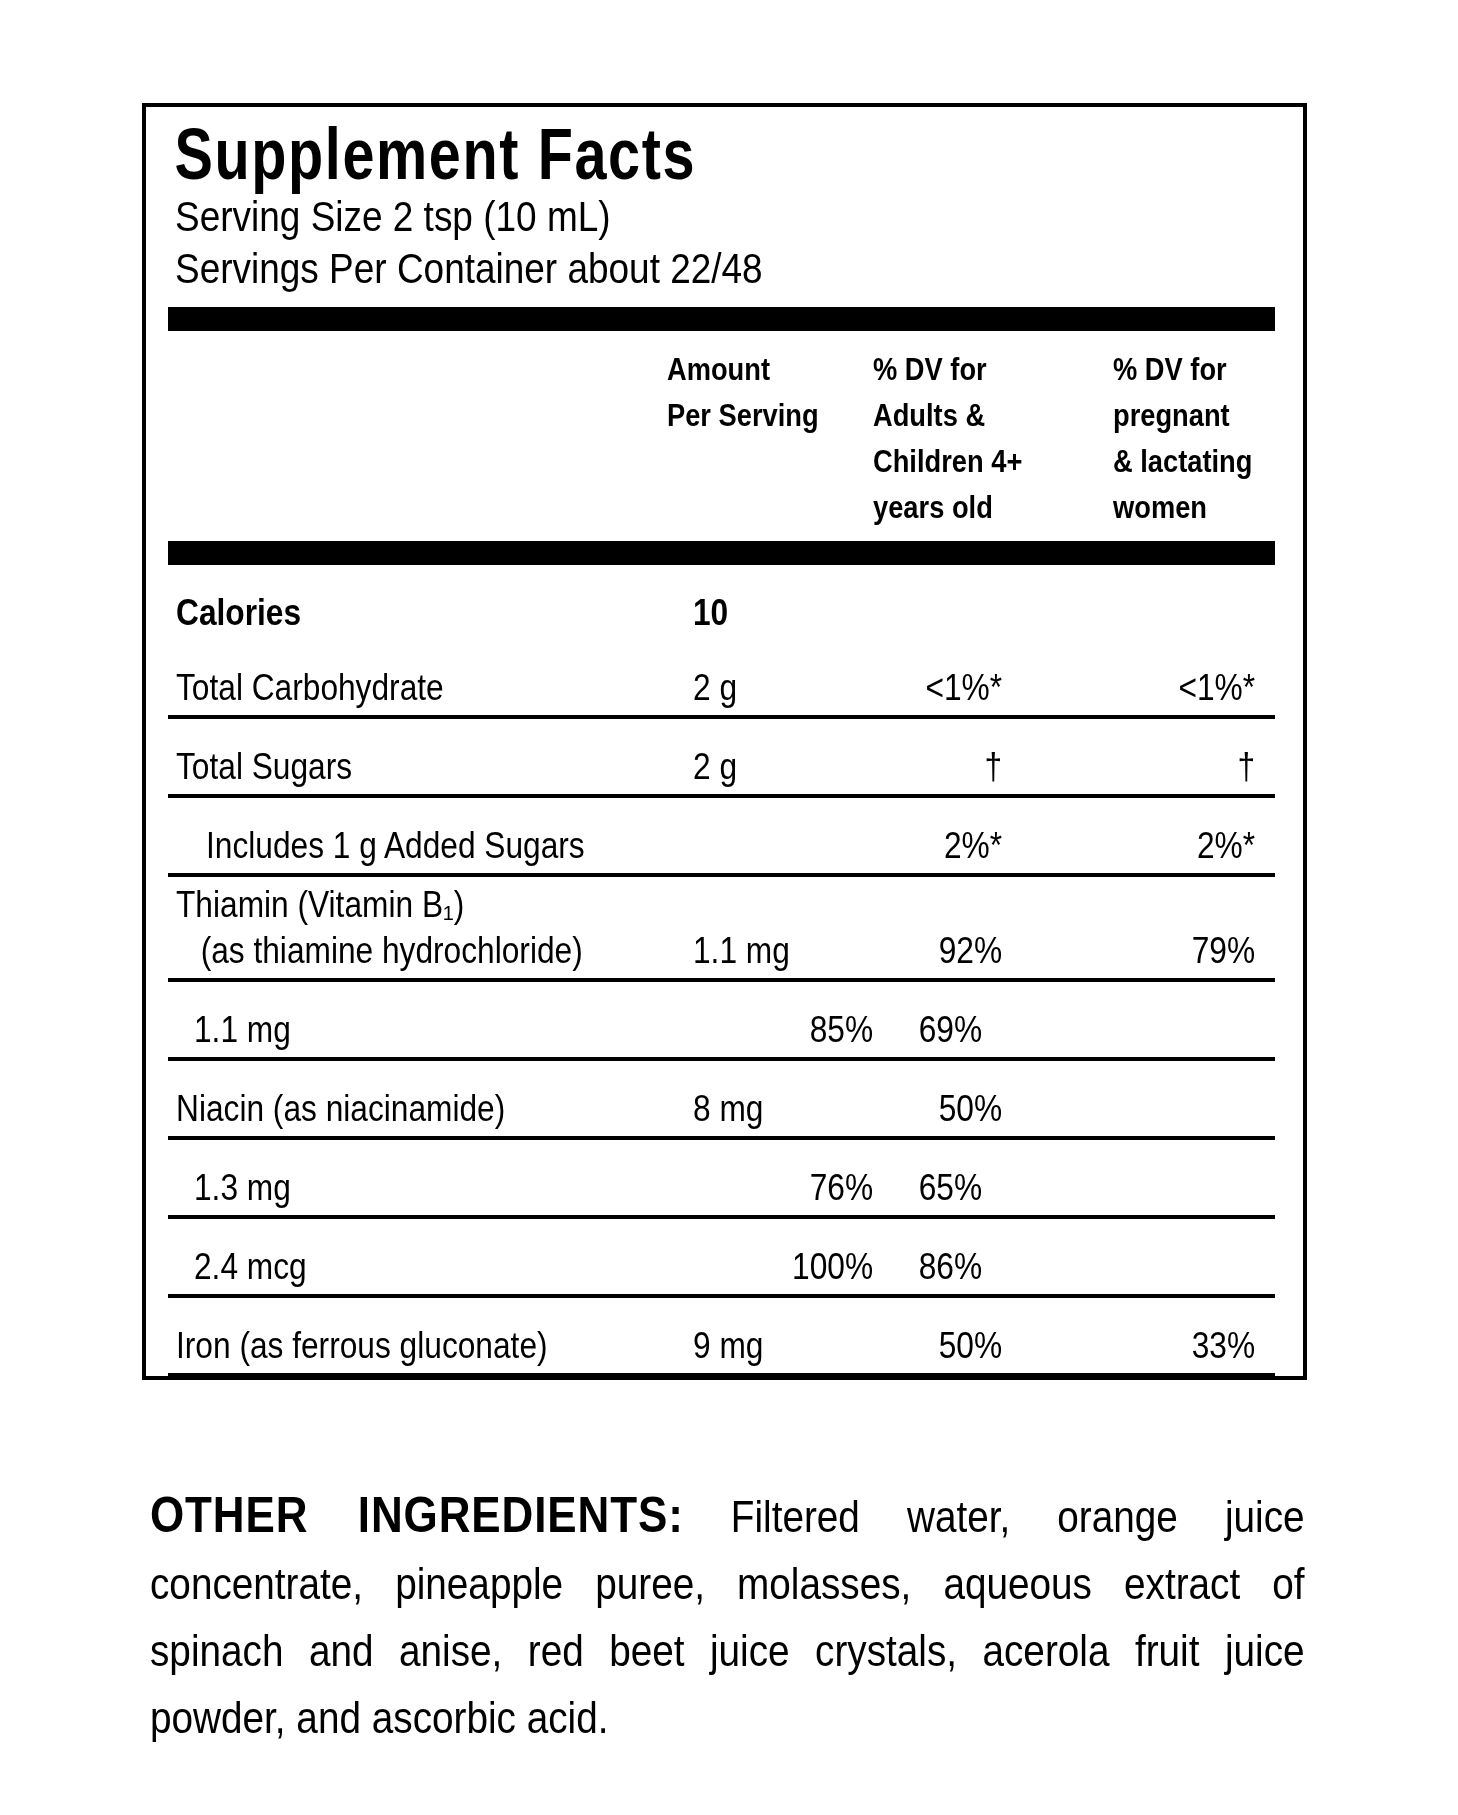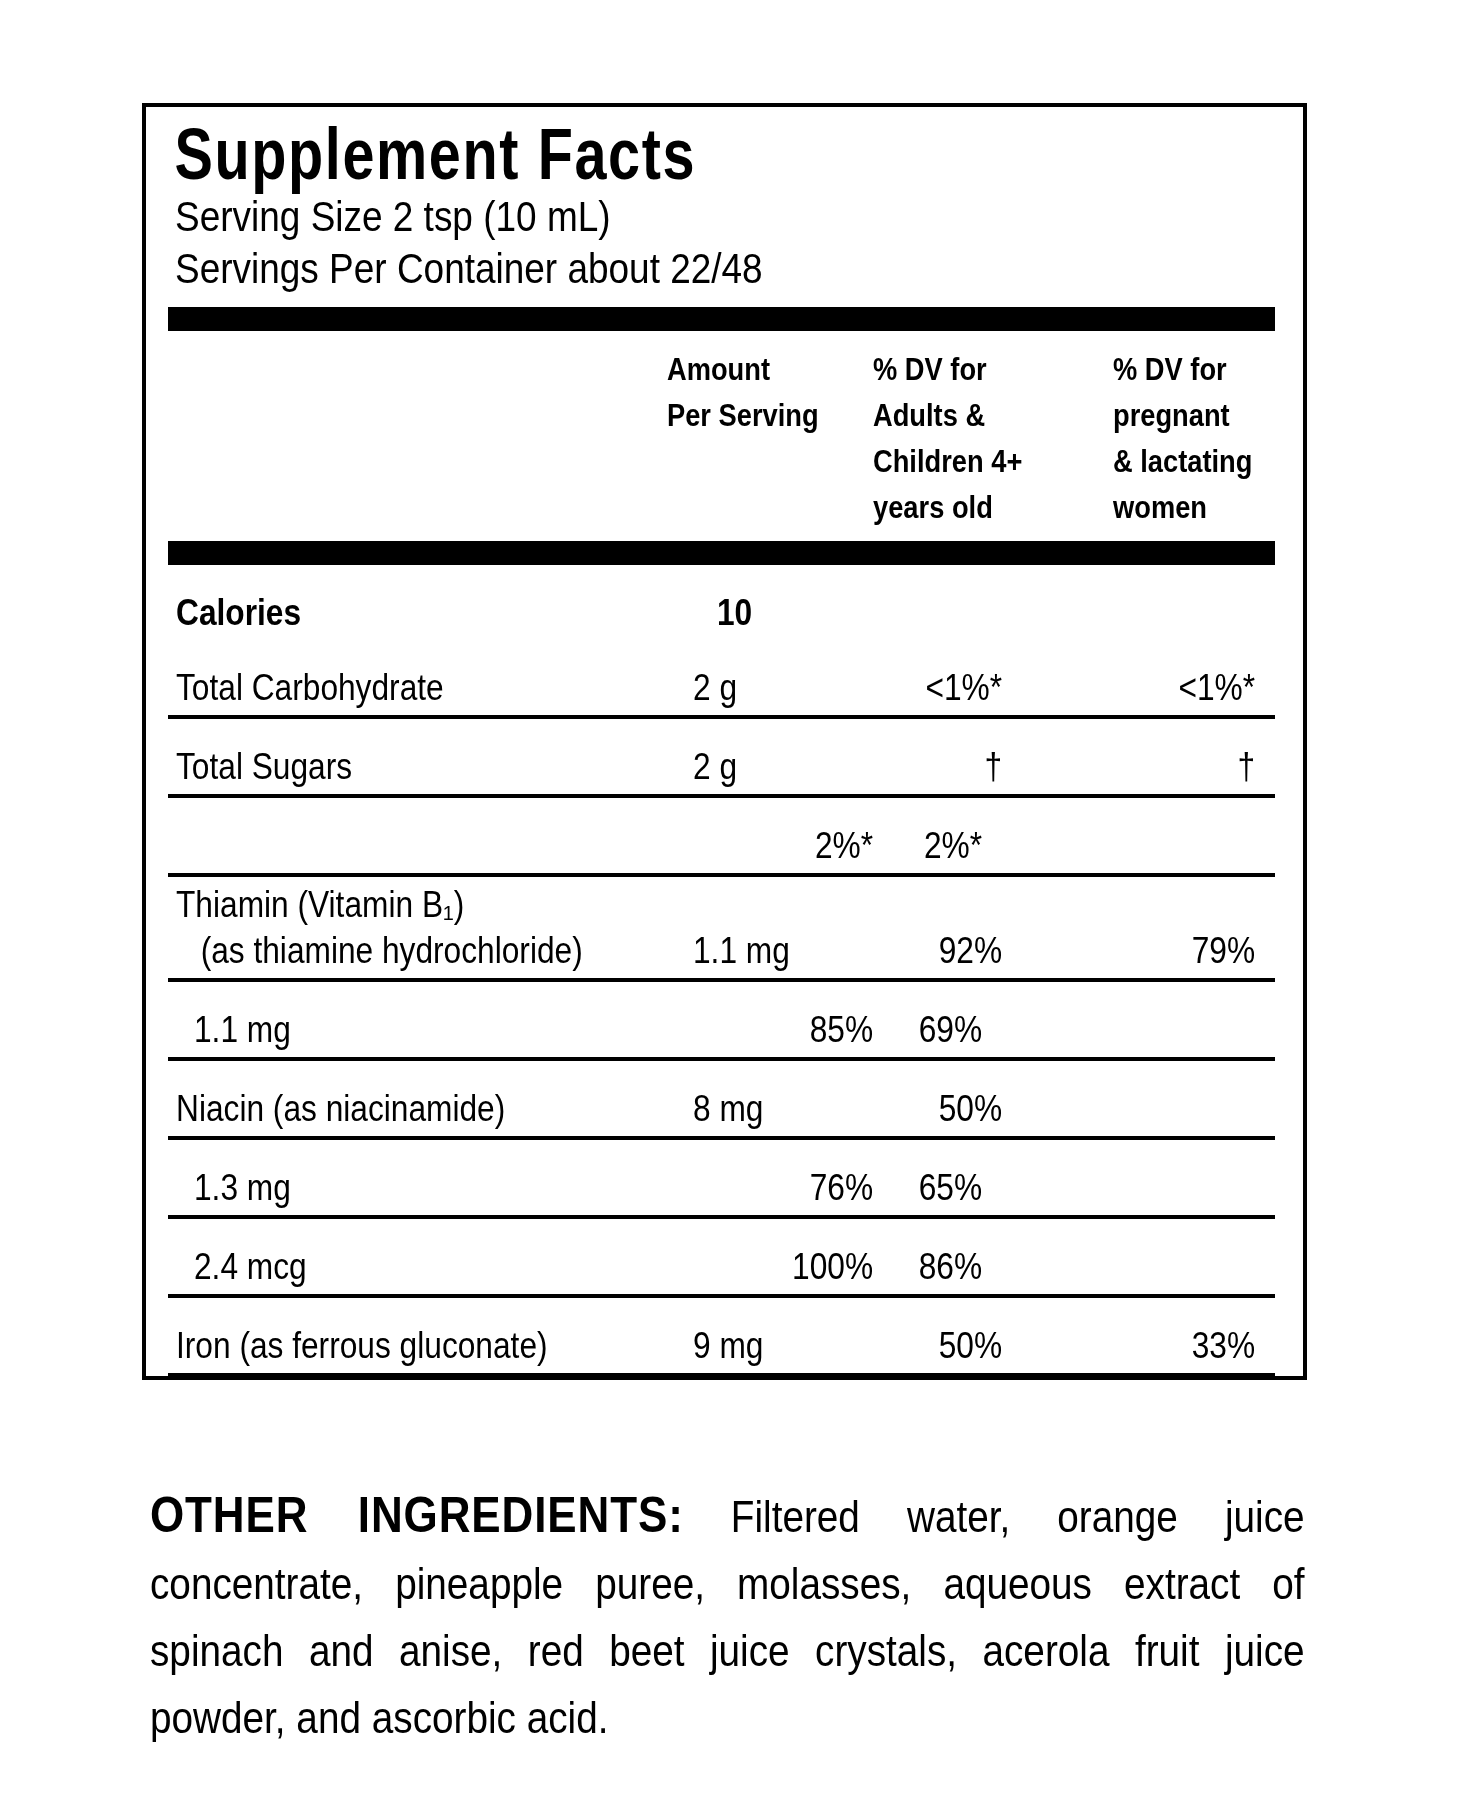--- a/index.html
+++ b/index.html
@@ -64,21 +64,21 @@
 
   
   .row {
     display: grid;
     grid-template-columns: 499px 206px 129px 1fr;
     align-items: end;
     font-size: 36px;
     line-height: 46px;
     padding: 5px 0 4px 0;
   }
-  .row.bold { font-weight: 700; gap: 24px; }
+  .row.bold { font-weight: 700; }
   .c-name { padding-left: 8px; }
   .row.indent .c-name { padding-left: 38px; }
   .name2 { padding-left: 28px; }
   .c-amt { padding-left: 26px; margin-top: 20px; }
   .c-dv { text-align: right; }
   .c-dv2 { padding-right: 20px; }
 
   .sqz-l { display: inline-block; transform: scaleX(0.88); transform-origin: 0 50%; white-space: pre-line; }
   .sqz-r { display: inline-block; transform: scaleX(0.88); transform-origin: 100% 50%; }
 
@@ -151,20 +151,21 @@
         </div>
         <div class="sep"></div>
         <div class="row">
           <div class="c-name"><span class="sqz-l"><div>Total Sugars</div></span></div>
           <div class="c-amt"><span class="sqz-l">2 g</span></div>
           <div class="c-dv"><span class="sqz-r">†</span></div>
           <div class="c-dv c-dv2"><span class="sqz-r">†</span></div>
         </div>
         <div class="sep"></div>
         <div class="row indent">
+          <div class="c-name"><span class="sqz-l"><div>Includes 1 g Added Sugars</div></span></div>
           <div class="c-amt"><span class="sqz-l"></span></div>
           <div class="c-dv"><span class="sqz-r">2%*</span></div>
           <div class="c-dv c-dv2"><span class="sqz-r">2%*</span></div>
         </div>
         <div class="sep"></div>
         <div class="row">
           <div class="c-name"><span class="sqz-l"><div>Thiamin (Vitamin B₁)</div><div class="name2">(as thiamine hydrochloride)</div></span></div>
           <div class="c-amt"><span class="sqz-l">1.1 mg</span></div>
           <div class="c-dv"><span class="sqz-r">92%</span></div>
           <div class="c-dv c-dv2"><span class="sqz-r">79%</span></div>

